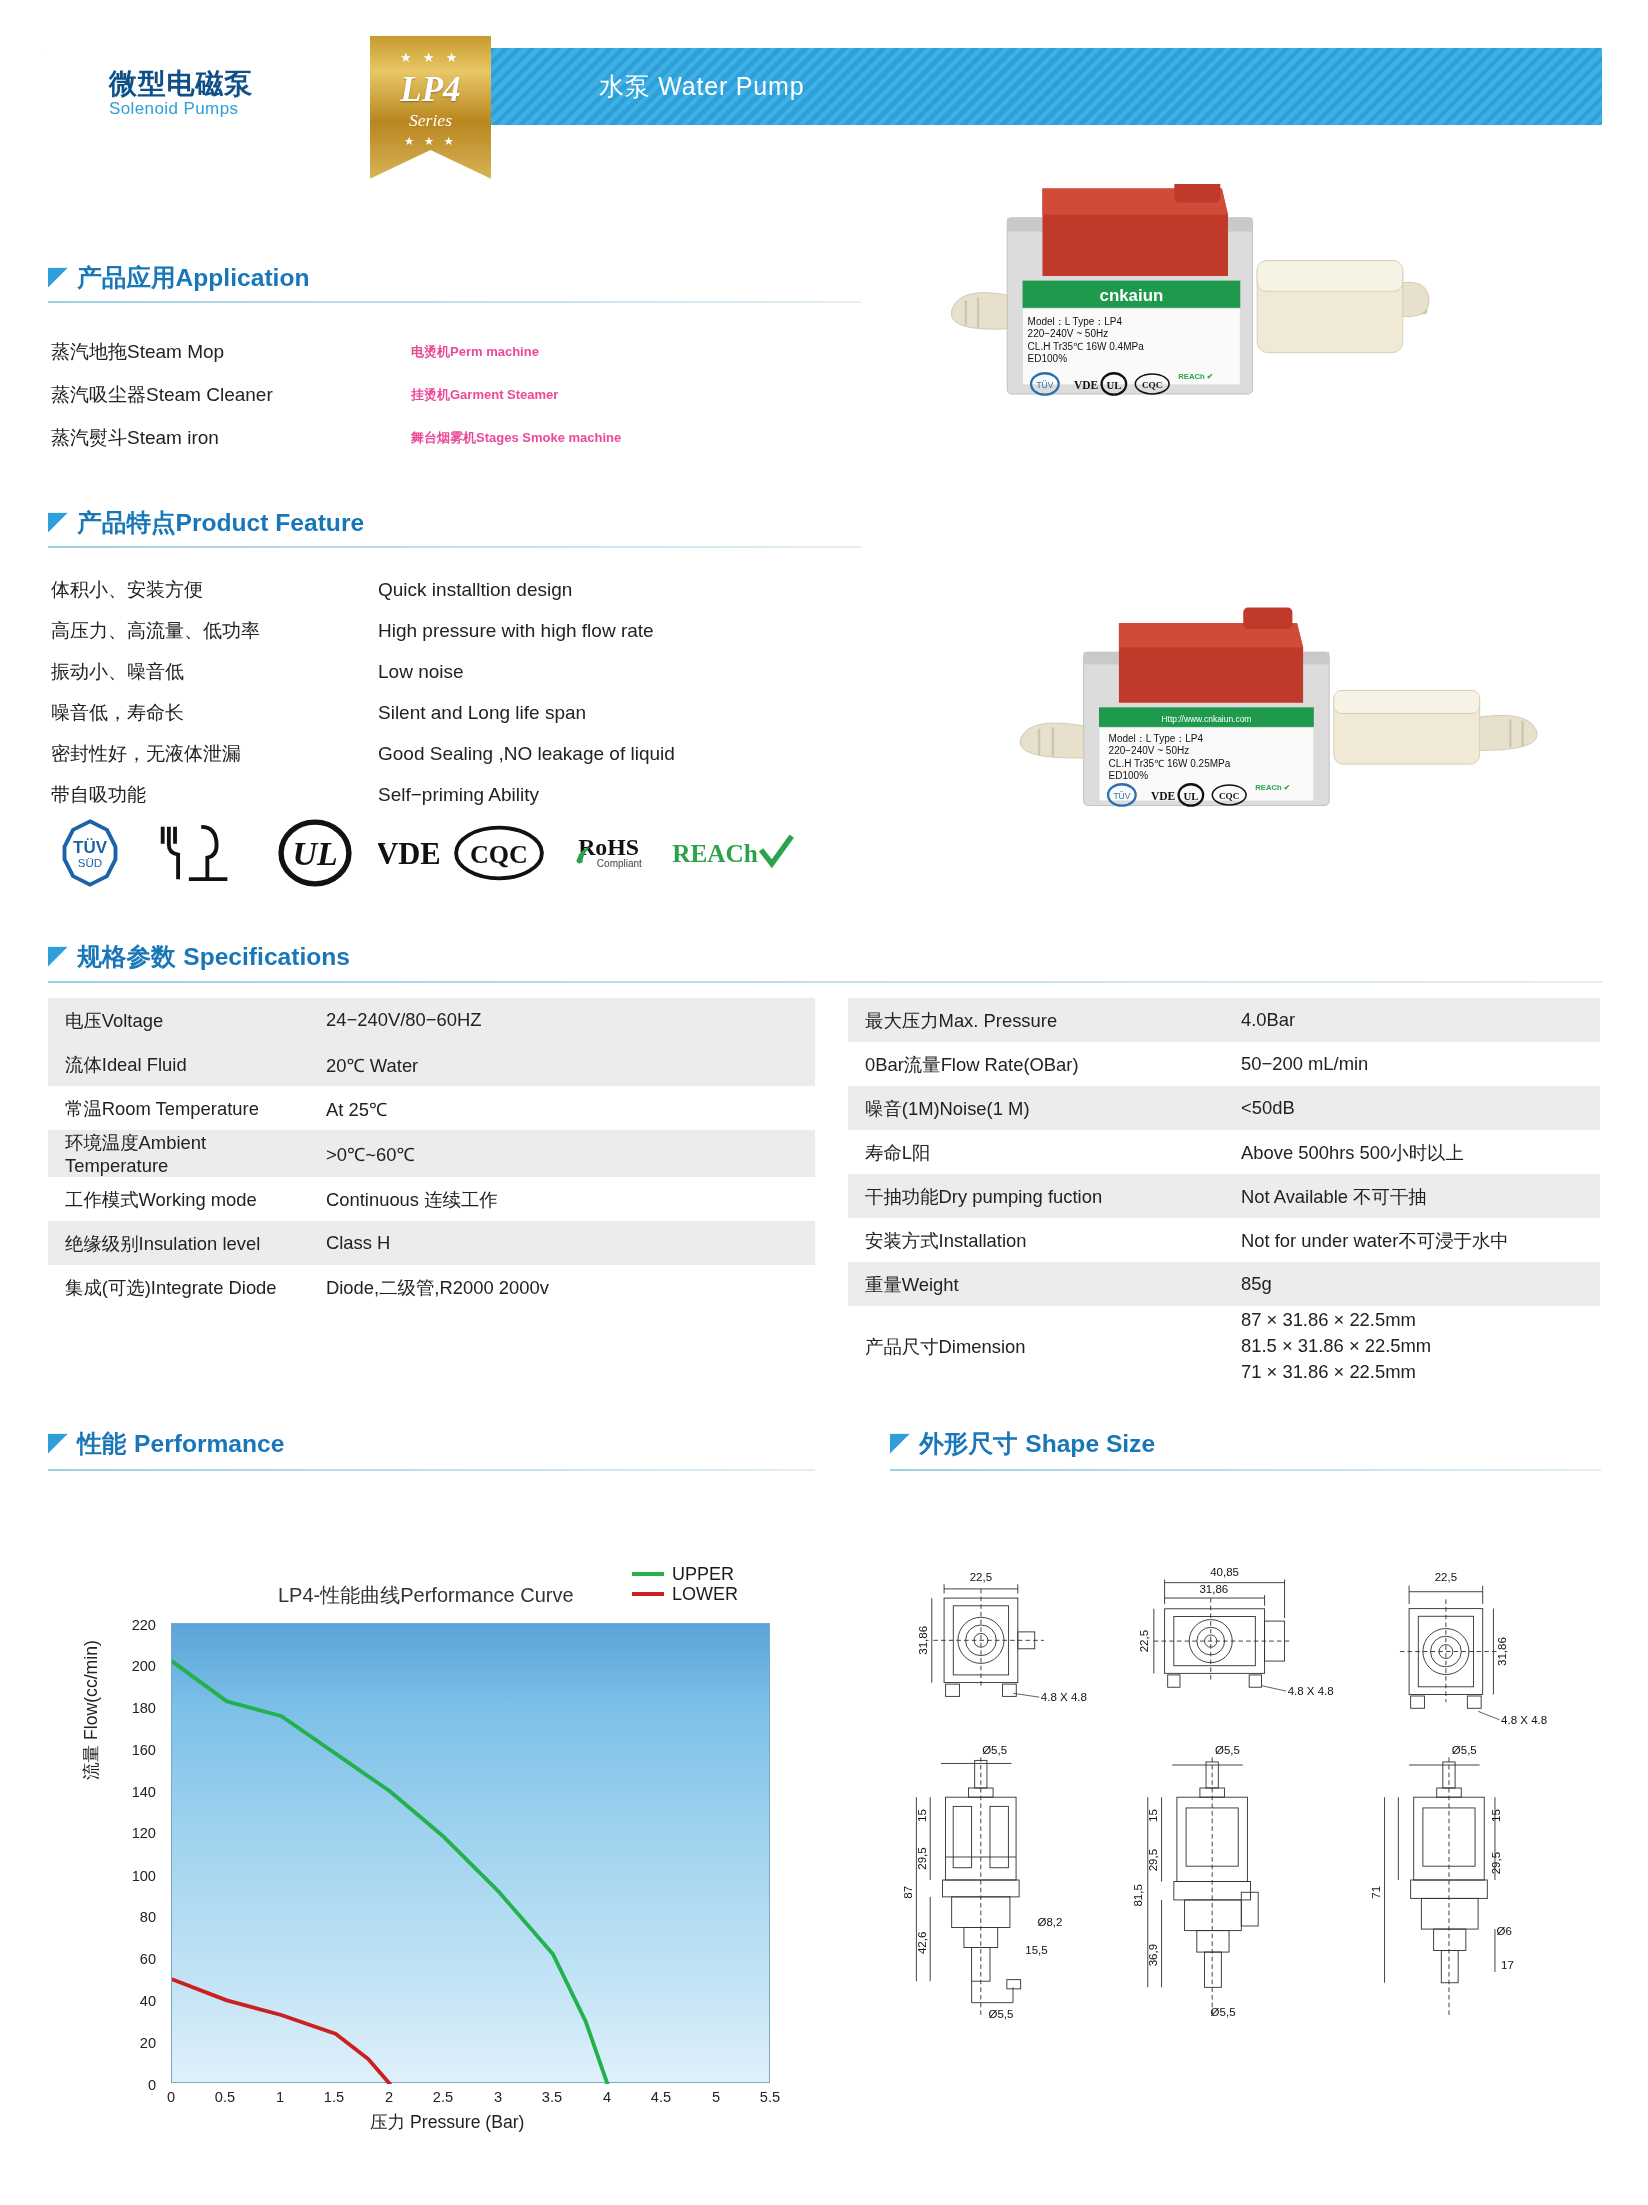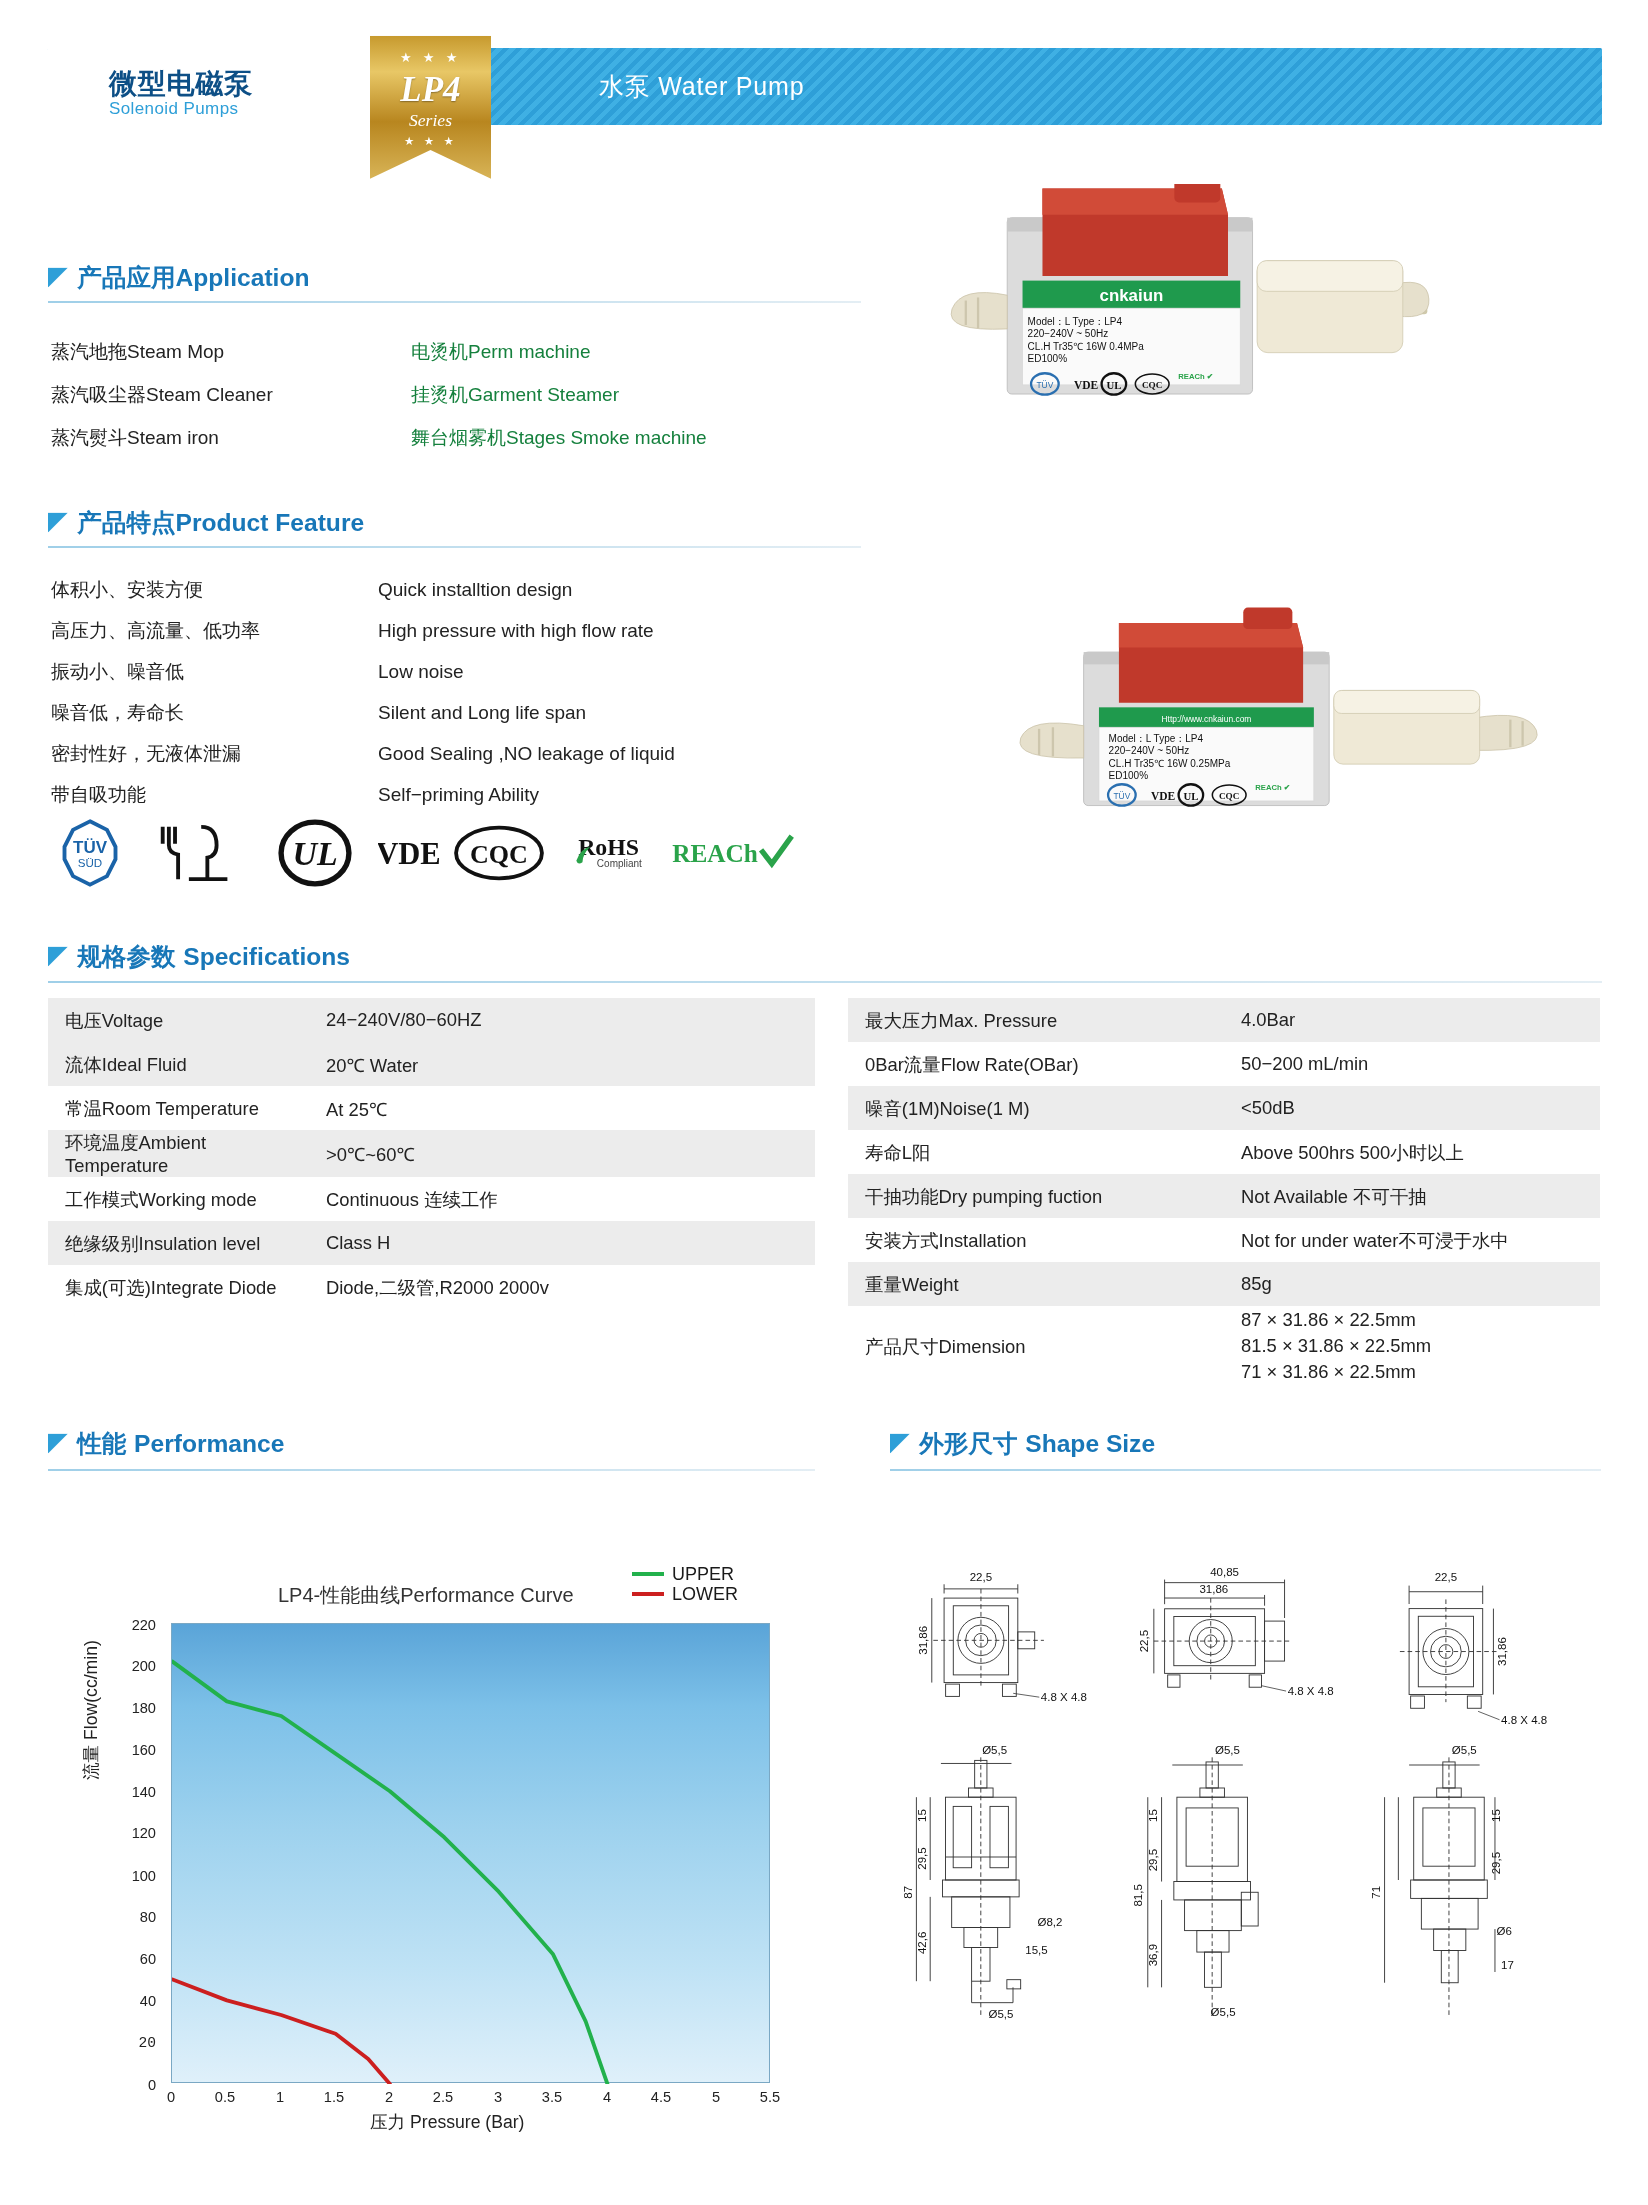--- a/index.html
+++ b/index.html
@@ -82,21 +82,21 @@
   }
   .sec-cn { font-size: 24.6px; font-weight: bold; color: #1877b8; }
   .sec-en { font-size: 24.6px; font-weight: bold; color: #1877b8; }
   .sec-rule {
     position: absolute; height: 1.5px;
     background: linear-gradient(90deg,#9fcfe8,#e4eef4);
   }
 
   
   .app-list { position: absolute; font-size: 19px; line-height: 43px; color: #222; }
-  .app-col2 { position: absolute; font-size: 19px; line-height: 43px; color: #15803d; }
+  .app-col2 { position: absolute; font-size: 13px; line-height: 43px; color: #ec4899; font-weight: bold; }
 
   .feat-cn { position: absolute; font-size: 19px; line-height: 41px; color: #222; }
   .feat-en { position: absolute; font-size: 19px; line-height: 41px; color: #222; }
 
   
   .certs { position: absolute; left: 48px; top: 819px; width: 675px; height: 69px; }
   .cert { position: absolute; top: 0; }
 
   
   .spec-table { position: absolute; border-collapse: collapse; }
@@ -442,21 +442,21 @@
         <span>LOWER</span>
       </div>
     </div>
 
     <div class="chart-title">LP4-性能曲线Performance Curve</div>
 
     <div class="y-label">流量 Flow(cc/min)</div>
     <div class="x-label">压力 Pressure (Bar)</div>
 
     <div class="ytick" style="left:71px; top:527px;">0</div>
-    <div class="ytick" style="left:71px; top:485px;font-family:Liberation Mono, monospace;">20</div>
+    <div class="ytick" style="left:71px; top:485px;">20</div>
     <div class="ytick" style="left:71px; top:443px;">40</div>
     <div class="ytick" style="left:71px; top:401px;">60</div>
     <div class="ytick" style="left:71px; top:359px;">80</div>
     <div class="ytick" style="left:71px; top:318px;">100</div>
     <div class="ytick" style="left:71px; top:275px;">120</div>
     <div class="ytick" style="left:71px; top:234px;">140</div>
     <div class="ytick" style="left:71px; top:192px;">160</div>
     <div class="ytick" style="left:71px; top:150px;">180</div>
     <div class="ytick" style="left:71px; top:108px;">200</div>
     <div class="ytick" style="left:71px; top:67px;">220</div>

